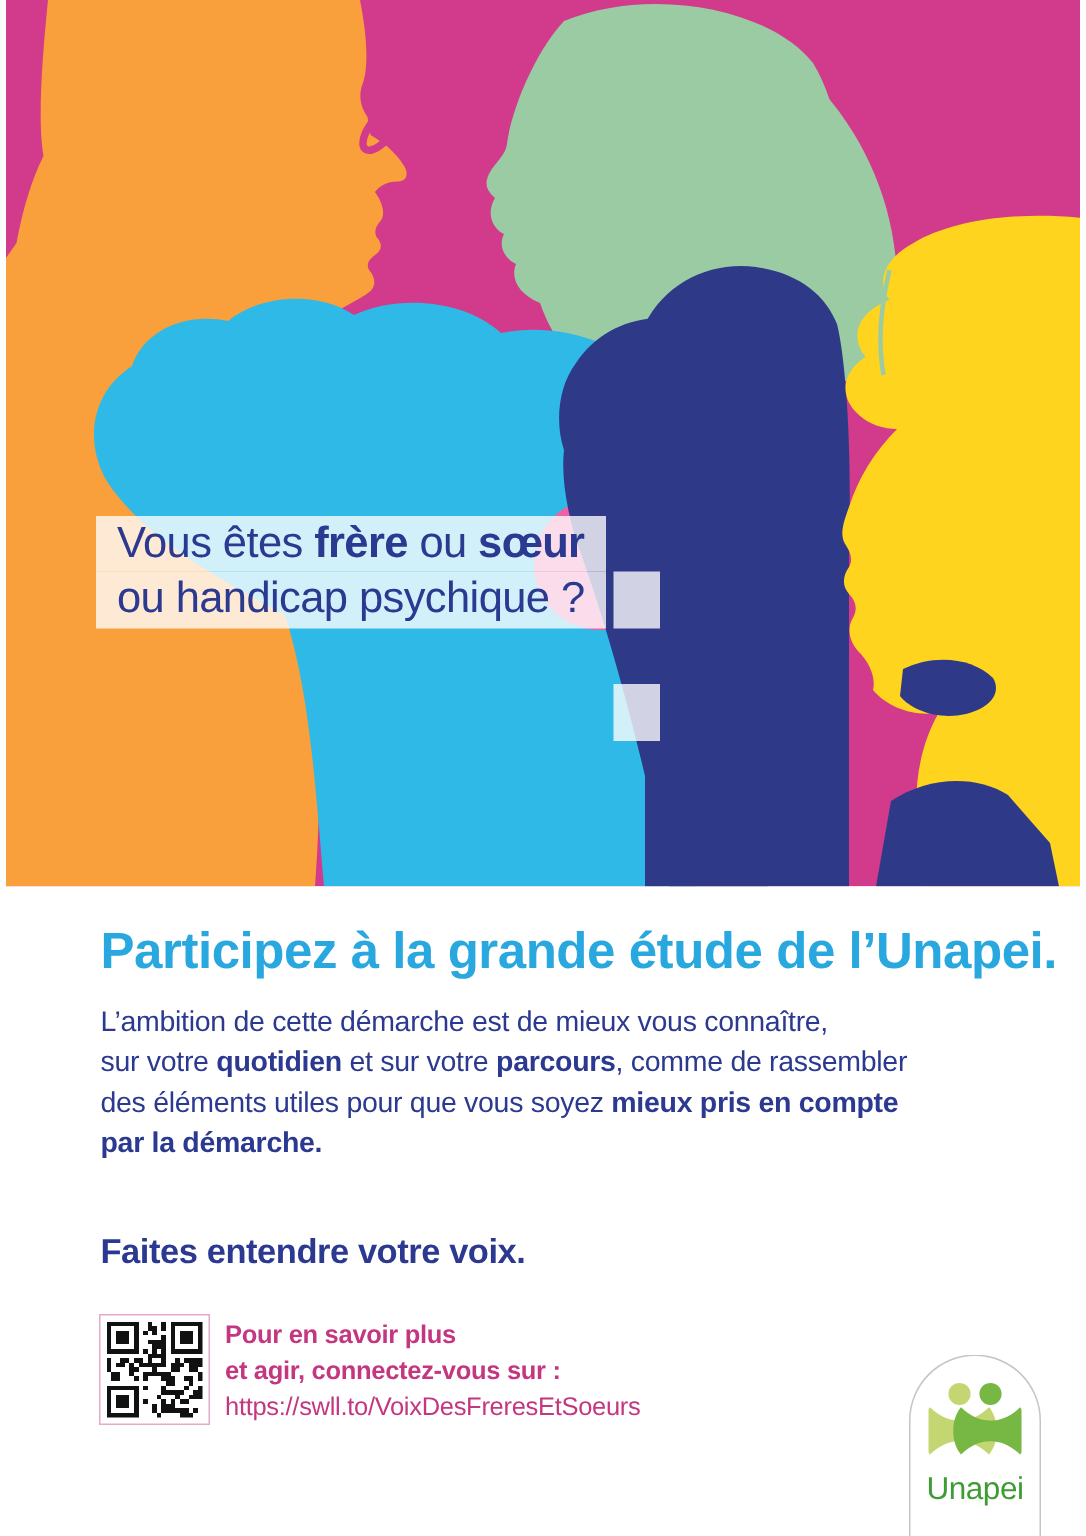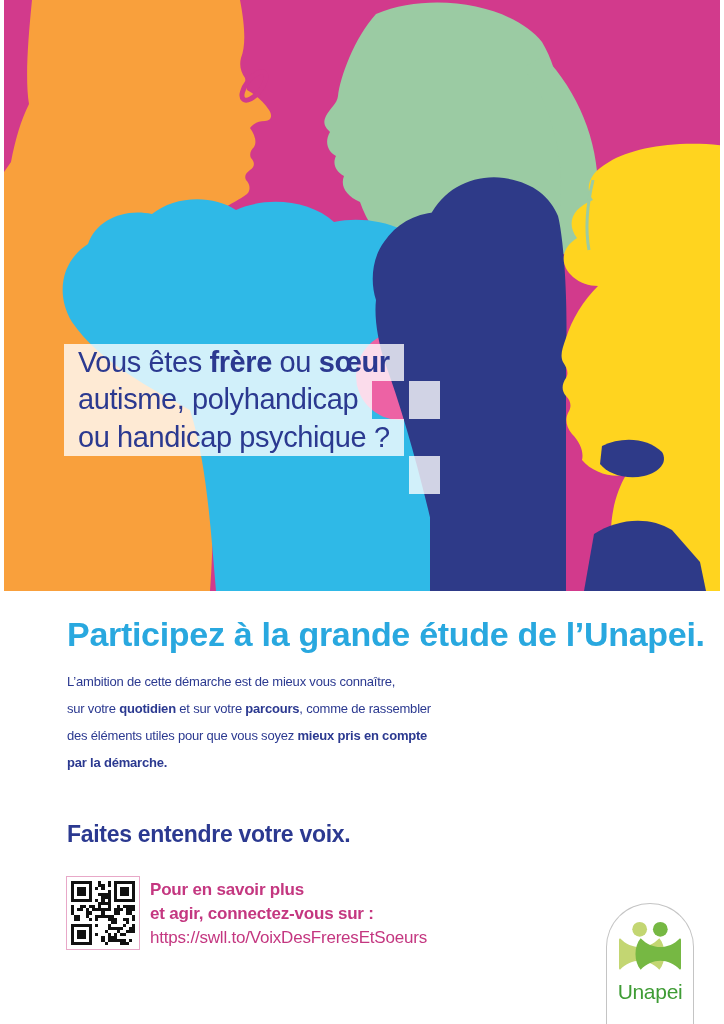--- a/index.html
+++ b/index.html
@@ -29,21 +29,21 @@
          height:37.4px;line-height:37.4px;padding:0 14px;
          font-size:29px;letter-spacing:-0.4px;font-weight:400;color:var(--c-text_navy);}
   .strip b{font-weight:700;}
   .ebar{position:absolute;width:31px;background:rgba(255,255,255,.78);left:405px;}
   #ebar-top{top:381px;height:38px;}
   #ebar-bottom{top:456px;height:38px;}
 
   
   #main-heading{position:absolute;left:63px;top:615px;font-size:34px;font-weight:700;
                 letter-spacing:-0.3px;color:var(--c-heading_cyan);}
-  #paragraph{position:absolute;left:63px;top:668px;font-size:13px;line-height:27px;
+  #paragraph{position:absolute;left:63px;top:668px;font-size:19px;line-height:27px;
              letter-spacing:-0.2px;color:var(--c-text_navy);}
   #paragraph .pline{white-space:nowrap;}
   #paragraph b{font-weight:700;}
   #cta{position:absolute;left:63px;top:821px;font-size:23px;font-weight:700;
        letter-spacing:-0.3px;color:var(--c-text_navy);}
 
   
   #qr-box{position:absolute;left:62px;top:876px;width:74px;height:74px;
           border:1px solid var(--c-qr_border_pink);background:#fff;padding:4px;}
   #qr-box svg{display:block;width:64px;height:64px;shape-rendering:crispEdges;}
@@ -108,23 +108,20 @@
 
       <path class="s-sage" d="M 589 180 C 583 205 581 228 585 250"></path>
     </svg>
 
     <div id="strips">
         <div class="strip">
           <span>Vous êtes </span>
           <b>frère</b>
           <span> ou </span>
           <b>sœur</b>
-        </div>
-        <div class="strip">
-          <span>autisme, polyhandicap</span>
         </div>
         <div class="strip">
           <span>ou handicap psychique ?</span>
         </div>
       </div>
     <div class="ebar" id="ebar-top"></div>
     <div class="ebar" id="ebar-bottom"></div>
   </div>
 
   <h1 id="main-heading">Participez à la grande étude de l’Unapei.</h1>

